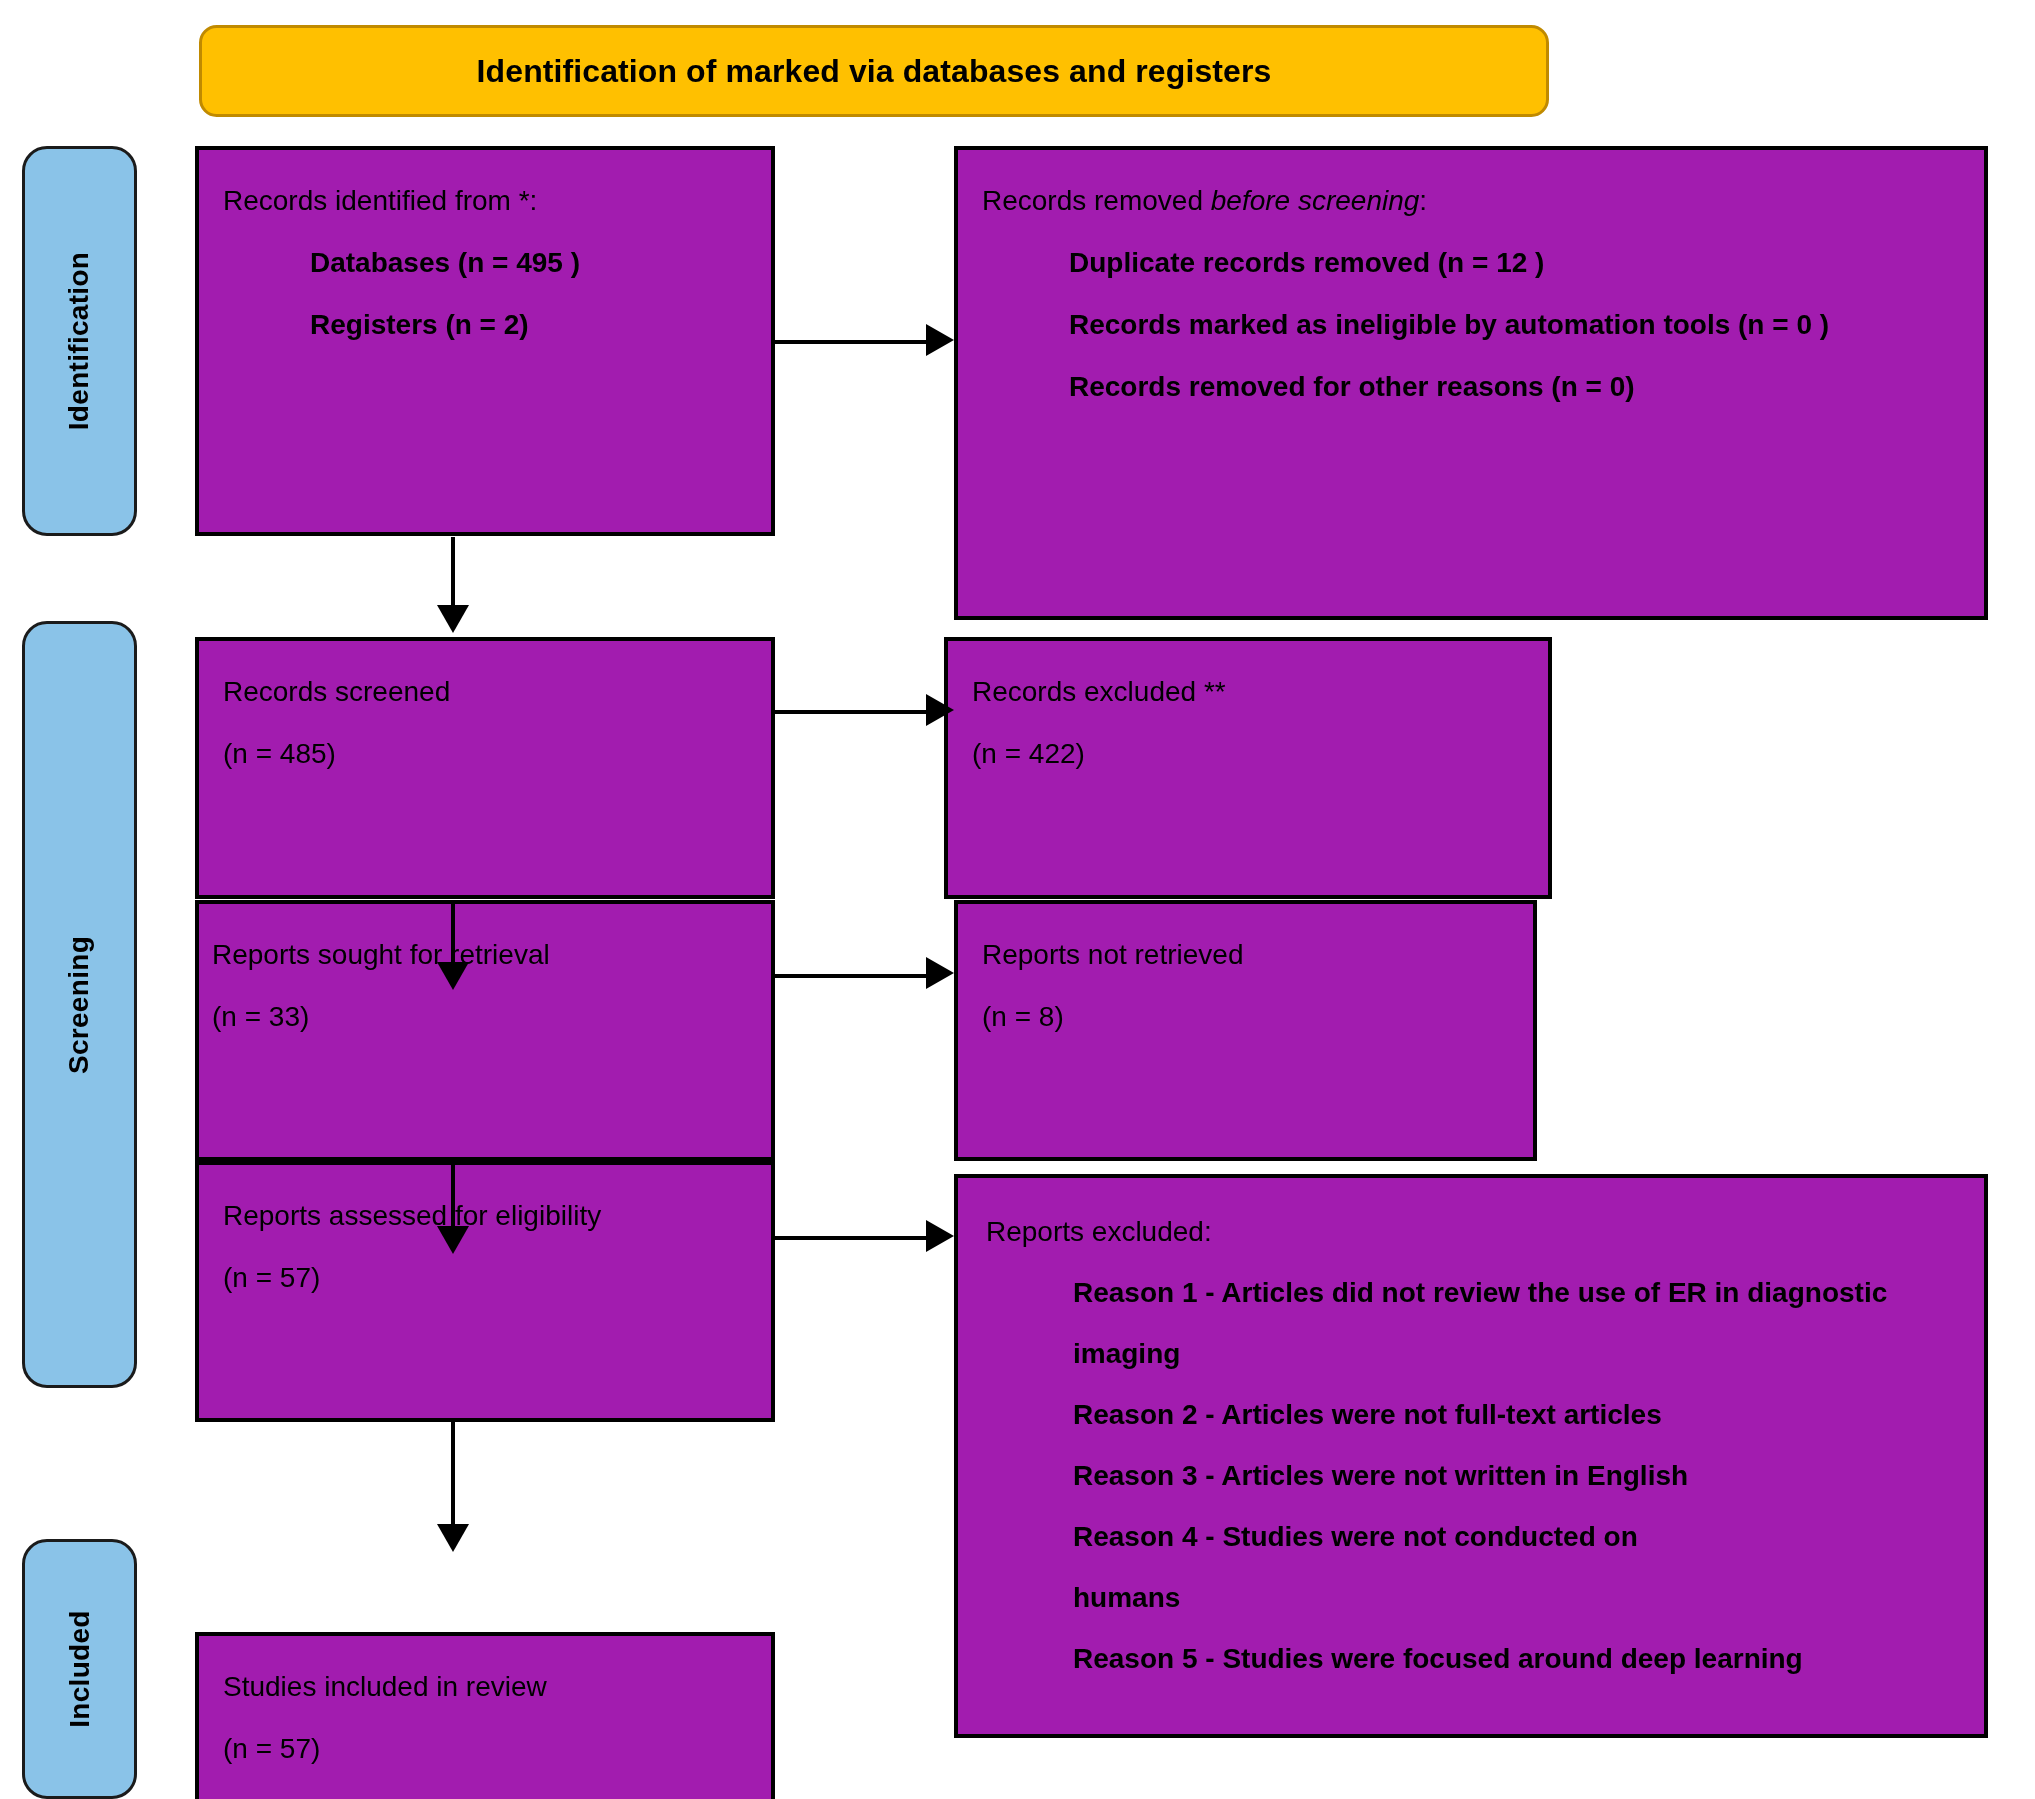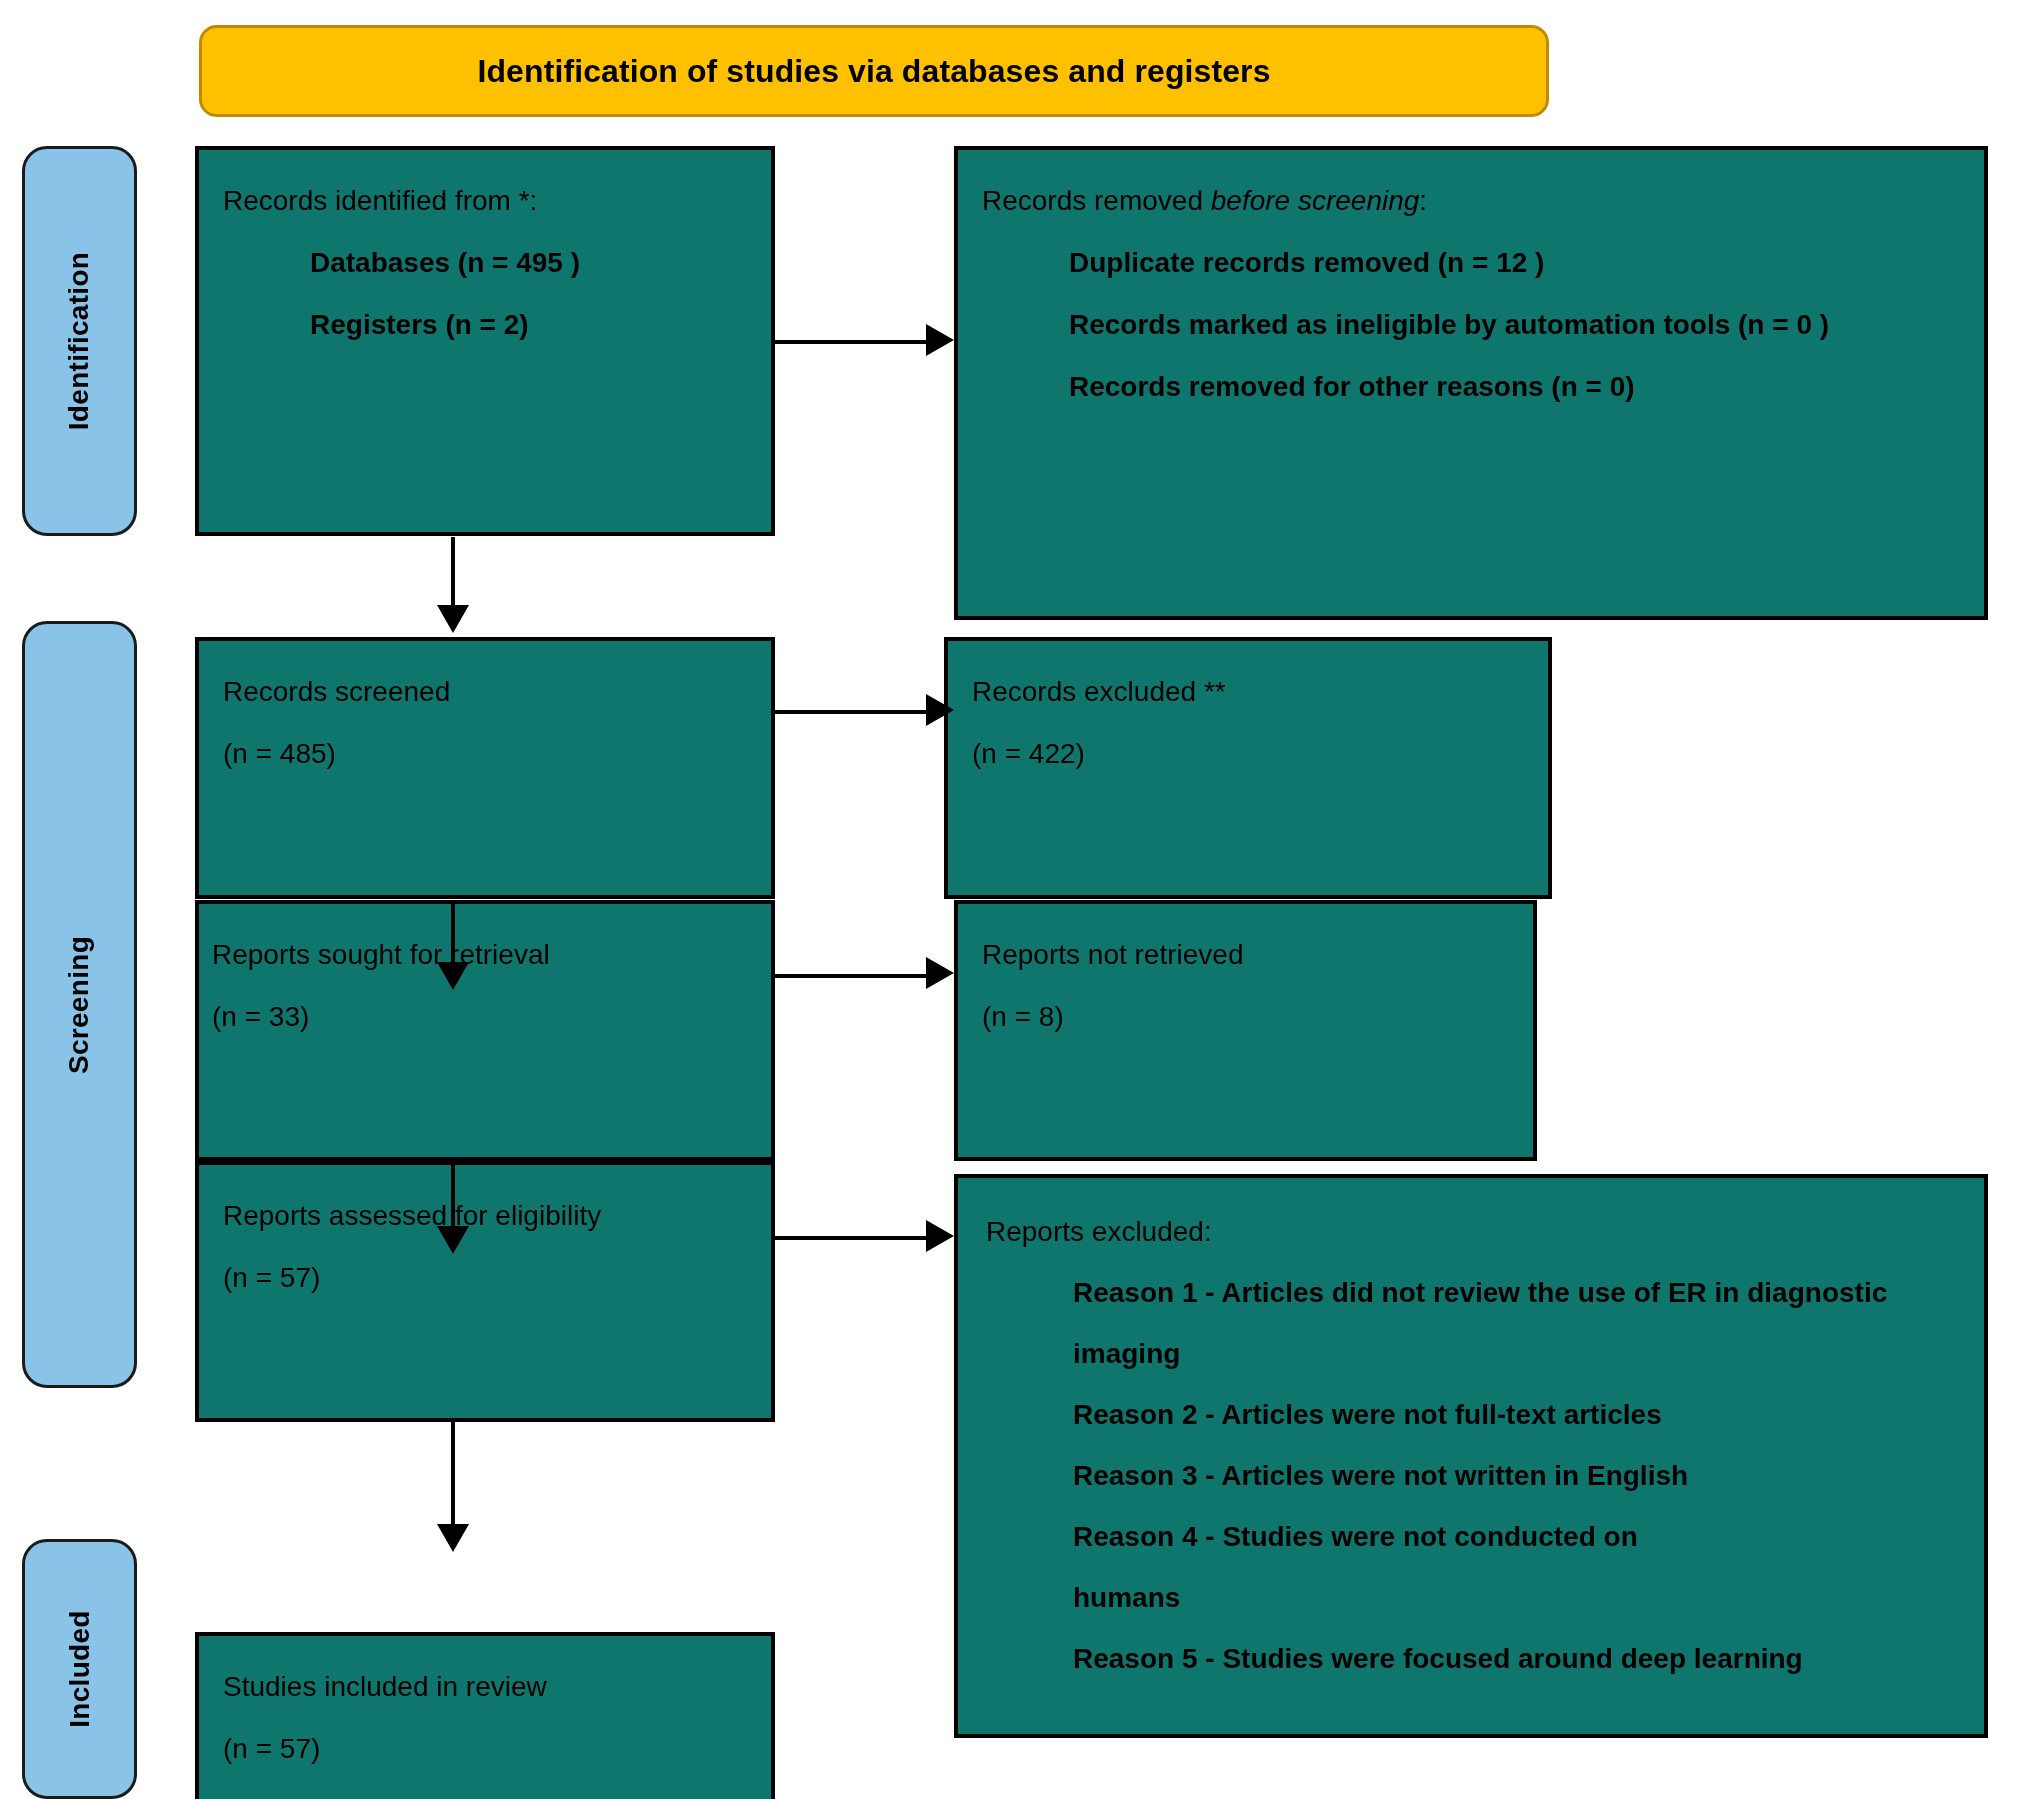--- a/index.html
+++ b/index.html
@@ -60,21 +60,21 @@
     color: #000000;
     letter-spacing: 0.3px;
   }
   #stage-identification { left: 22px;  top: 146px;  width: 115px; height: 390px; }
   #stage-screening      { left: 22px;  top: 621px; width: 115px; height: 767px; }
   #stage-included       { left: 22px;  top: 1539px; width: 115px; height: 260px; }
 
   
   .box {
     position: absolute;
-    background: #0f766e;
+    background: #a21caf;
     border: 4.7px solid #000000;
     box-sizing: border-box;
     padding: 20px 0 0 24px;
   }
   .box p {
     margin: 0 0 0 0;
     font-size: 28px;
     line-height: 62px;
     color: #000000;
     white-space: nowrap;
@@ -149,21 +149,21 @@
 
   #v4-line { left: 451px; top: 1422px; height: 102px; }
   #v4-head { left: 437px; top: 1524px; }
 </style>
 </head>
 <body>
 
 <div id="canvas">
 
   <div class="banner">
-    <span class="banner-text">Identification of studies via databases and registers</span>
+    <span class="banner-text">Identification of marked via databases and registers</span>
   </div>
 
   <div class="stage" id="stage-identification">
     <span class="stage-label">Identification</span>
   </div>
   <div class="stage" id="stage-screening">
     <span class="stage-label">Screening</span>
   </div>
   <div class="stage" id="stage-included">
     <span class="stage-label">Included</span>

